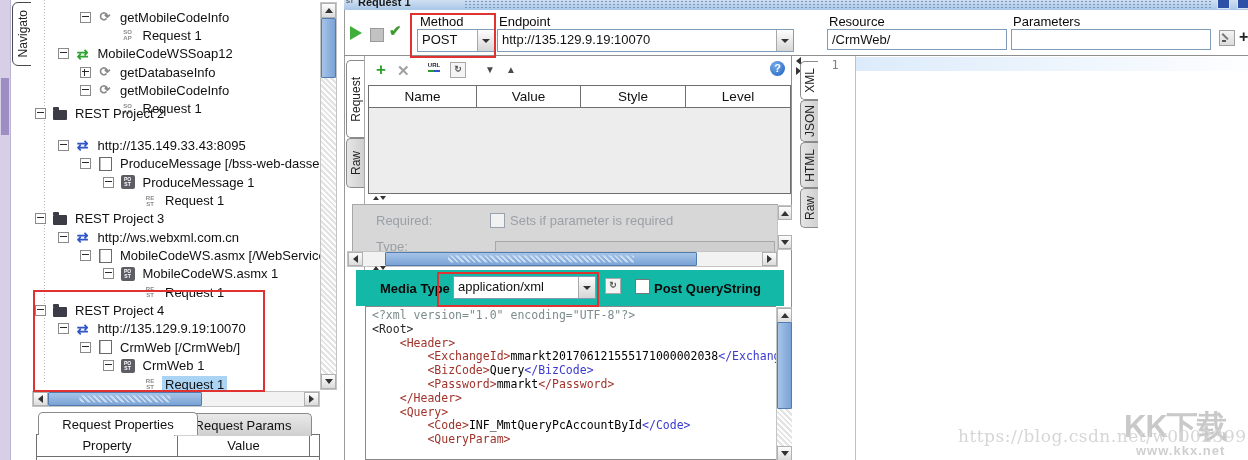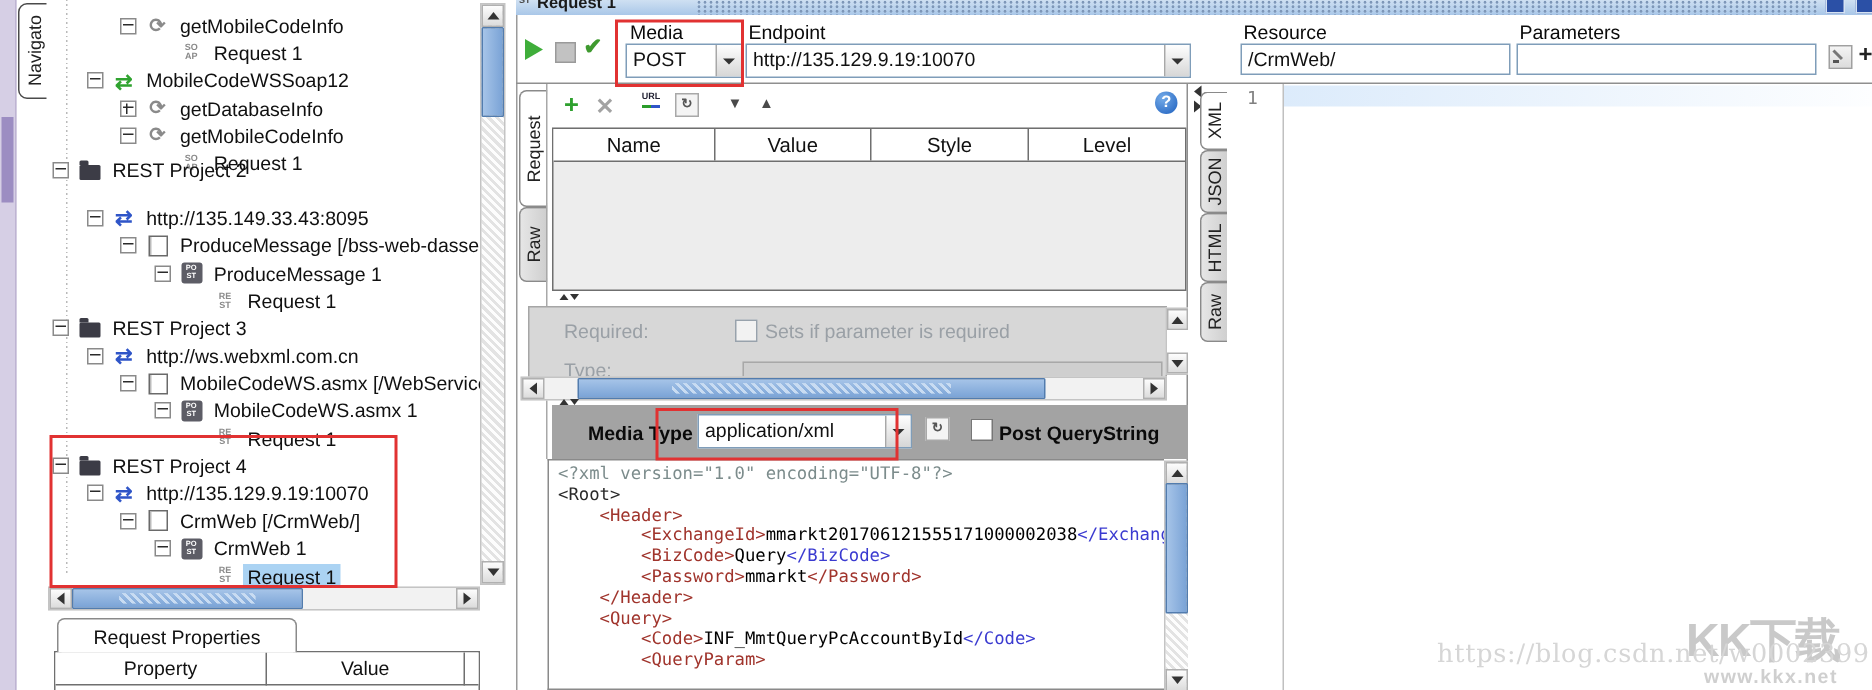--- a/index.html
+++ b/index.html
@@ -111,21 +111,21 @@
   .parmhead .cell:last-child{border-right:none;}
   .parmbody{height:85px;}
   .split-arrows{position:absolute;display:flex;gap:1px;}
   .split-arrows .tri.up{border-left-width:3px;border-right-width:3px;border-bottom-width:4px;}
   .split-arrows .tri.down{border-left-width:3px;border-right-width:3px;border-top-width:4px;}
   .req-panel{left:352px;top:204px;width:424px;height:46px;background:#d7d7d7;border:1px solid #a6a6a6;overflow:hidden;}
   .gtext{position:absolute;color:#9aa0a6;font-size:13px;}
   .cb{position:absolute;width:13px;height:13px;background:#f2f2f2;border:1px solid #98a2ac;}
   .cb.white{background:#fff;border-color:#777;}
   .typefield{position:absolute;left:142px;top:36px;width:278px;height:16px;background:#cfcfcf;border:1px solid #a8a8a8;}
-  .media-row{left:368px;top:270px;width:428px;height:36px;background:#a3a3a3;}
+  .media-row{left:356px;top:270px;width:428px;height:36px;background:#14b8a6;}
   .blbl{position:absolute;font-size:13px;font-weight:bold;color:#0a0a0a;}
 
   
   .xmlbox{left:365px;top:306px;width:411px;height:154px;background:#fff;border:1px solid #8a8a8a;border-right:none;
           overflow:hidden;padding:2px 0 0 6px;box-sizing:border-box;}
   .xline{font-family:"DejaVu Sans Mono",monospace;font-size:11.5px;line-height:13.8px;white-space:pre;}
   .x-prolog{color:#7c8c8c;} .x-tagk{color:#2a2a2a;} .x-tago{color:#a0342c;text-align:center;} .x-tagc{color:#3a3ad0;} .x-text{color:#000;} .x-ind{color:#000;}
 
   
   .rtab{position:absolute;left:800px;width:18px;border:1px solid #8a8a8a;border-right:none;border-radius:5px 0 0 5px;
@@ -353,41 +353,44 @@
         <span class="grip"></span>
       </div>
     <div class="sb-btn" style="right:0;top:0;width:13px;height:12px;">
         <span class="tri right"></span>
       </div>
   </div>
 
   <div class="tab-btm active" style="left:38px;top:412px;width:134px;">
     <span>Request Properties</span>
   </div>
+  <div class="tab-btm inactive" style="left:174px;top:413px;width:112px;">
+    <span>Request Params</span>
+  </div>
   <div class="ptable abs">
     <div class="cell" style="width:140px;">Property</div>
     <div class="cell" style="width:131px;">Value</div>
     <div class="cell" style="flex:1;border-right:none;"></div>
   </div>
 
   <div class="vline" style="left:344px;top:0;height:460px;background:#9a9a9a;"></div>
 
   <div class="abs titlebar">
     <div class="titledots"></div>
     <span class="title-ic">ST</span>
     <span class="titletext">Request 1</span>
     <span class="winbtn" style="left:873px;"></span>
     <span class="winbtn" style="left:893px;"></span>
   </div>
 
   <div class="abs play"></div>
   <div class="abs stopbtn"></div>
   <div class="abs checkic">✔</div>
 
-  <div class="lbl" style="left:420px;top:14px;">Media</div>
+  <div class="lbl" style="left:420px;top:14px;">Method</div>
   <div class="combo" style="left:417px;top:29px;width:72px;">
     <span>POST</span>
     <span class="dd">
         <span class="tri down"></span>
       </span>
   </div>
 
   <div class="lbl" style="left:499px;top:14px;">Endpoint</div>
   <div class="combo" style="left:497px;top:29px;width:291px;">
     <span>http://135.129.9.19:10070</span>

